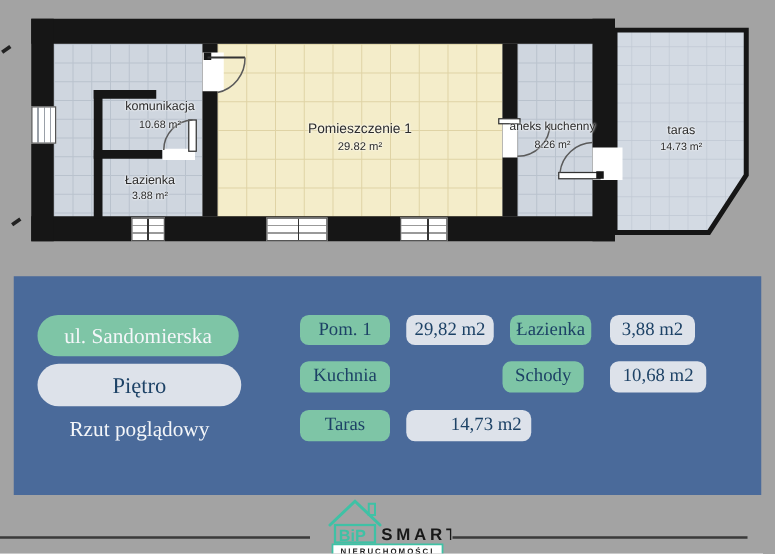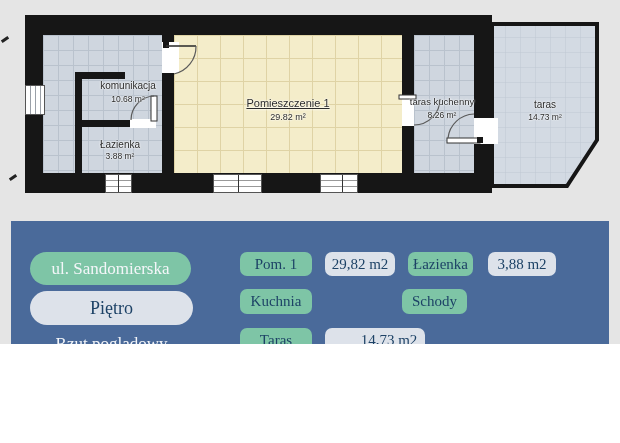--- a/index.html
+++ b/index.html
@@ -1,16 +1,16 @@
 <!DOCTYPE html>
 <html><head>
 <meta charset="utf-8">
 <style>
   html,body{margin:0;padding:0;background:#ffffff;}
-  #page{position:relative;width:620px;height:344px;background:#e5e5e5;overflow:hidden;
+  #page{position:relative;width:620px;height:443px;background:#a3a3a3;overflow:hidden;
         font-family:"Liberation Sans",sans-serif;}
   
   .wall{position:absolute;background:#161616;}
   .floor-gray{position:absolute;background-color:#cfd6df;
     background-image:linear-gradient(#b9c2cd 1px,transparent 1px),
                      linear-gradient(90deg,#b9c2cd 1px,transparent 1px);
     background-size:15px 15px;}
   .floor-cream{position:absolute;background-color:#f4edca;
     background-image:linear-gradient(#dfd3a5 1px,transparent 1px),
                      linear-gradient(90deg,#dfd3a5 1px,transparent 1px);
@@ -99,40 +99,41 @@
       <rect x="474" y="118" width="24" height="26" fill="#ffffff"></rect>
       <rect x="447" y="138" width="33" height="5" fill="#ffffff" stroke="#333" stroke-width="1"></rect>
       <rect x="477" y="137" width="6" height="6" fill="#161616"></rect>
       <path d="M448,138 A27,27 0 0 1 474,114" stroke="#5a5a5a" stroke-width="1.2" fill="none"></path>
     </svg>
 
     <div class="plan-label room-name" style="left:78px;top:80px;width:100px;">komunikacja</div>
     <div class="plan-label room-area" style="left:78px;top:95px;width:100px;">10.68 m²</div>
     <div class="plan-label room-name" style="left:70px;top:139px;width:100px;">Łazienka</div>
     <div class="plan-label room-area" style="left:70px;top:152px;width:100px;">3.88 m²</div>
-    <div class="plan-label" style="left:213px;top:97px;width:150px;font-size:11px;text-decoration:underline;">Pomieszczenie 1</div>
+    <div class="plan-label" style="left:213px;top:97px;width:150px;font-size:11px;">Pomieszczenie 1</div>
     <div class="plan-label" style="left:213px;top:113px;width:150px;font-size:9px;">29.82 m²</div>
-    <div class="plan-label" style="left:392px;top:97px;width:100px;font-size:9.5px;">taras kuchenny</div>
+    <div class="plan-label" style="left:392px;top:97px;width:100px;font-size:9.5px;">aneks kuchenny</div>
     <div class="plan-label room-area" style="left:392px;top:111px;width:100px;">8.26 m²</div>
     <div class="plan-label room-name" style="left:495px;top:99px;width:100px;">taras</div>
     <div class="plan-label room-area" style="left:495px;top:113px;width:100px;">14.73 m²</div>
   </div>
 
   <div id="panel">
     <div class="pill pill-green txt-white" style="left:19px;top:31px;width:161px;height:33px;line-height:33px;border-radius:17px;font-size:17px;">ul. Sandomierska</div>
     <div class="pill pill-light txt-navy" style="left:19px;top:70px;width:163px;height:34px;line-height:34px;border-radius:17px;font-size:18px;">Piętro</div>
     <div class="pill txt-white" style="left:19px;top:110px;width:163px;height:26px;line-height:26px;font-size:17px;">Rzut poglądowy</div>
 
     <div class="cell pill-green" style="left:229px;top:31px;width:72px;height:24px;line-height:24px;">Pom. 1</div>
     <div class="cell pill-light" style="left:314px;top:31px;width:70px;height:24px;line-height:24px;">29,82 m2</div>
     <div class="cell pill-green" style="left:397px;top:31px;width:65px;height:24px;line-height:24px;">Łazienka</div>
     <div class="cell pill-light" style="left:477px;top:31px;width:68px;height:24px;line-height:24px;">3,88 m2</div>
 
     <div class="cell pill-green" style="left:229px;top:68px;width:72px;height:25px;line-height:25px;">Kuchnia</div>
     <div class="cell pill-green" style="left:391px;top:68px;width:65px;height:25px;line-height:25px;">Schody</div>
+    <div class="cell pill-light" style="left:477px;top:68px;width:77px;height:25px;line-height:25px;">10,68 m2</div>
 
     <div class="cell pill-green" style="left:229px;top:107px;width:72px;height:25px;line-height:25px;">Taras</div>
     <div class="cell pill-light" style="left:314px;top:107px;width:72px;height:25px;line-height:25px;padding-left:28px;">14,73 m2</div>
 
   </div>
 
   <div class="footer-line" style="left:0;width:248px;"></div>
   <div class="footer-line" style="left:362px;width:236px;"></div>
 
   <svg style="position:absolute;left:261px;top:394px;" width="100" height="49" viewBox="0 0 100 49">

